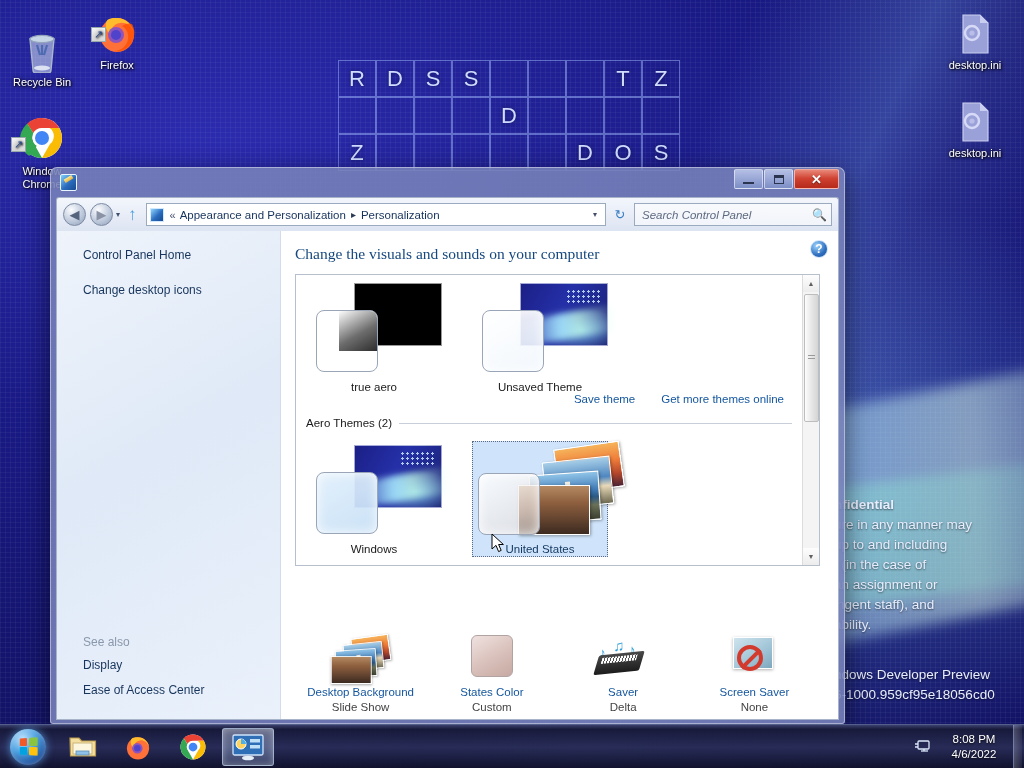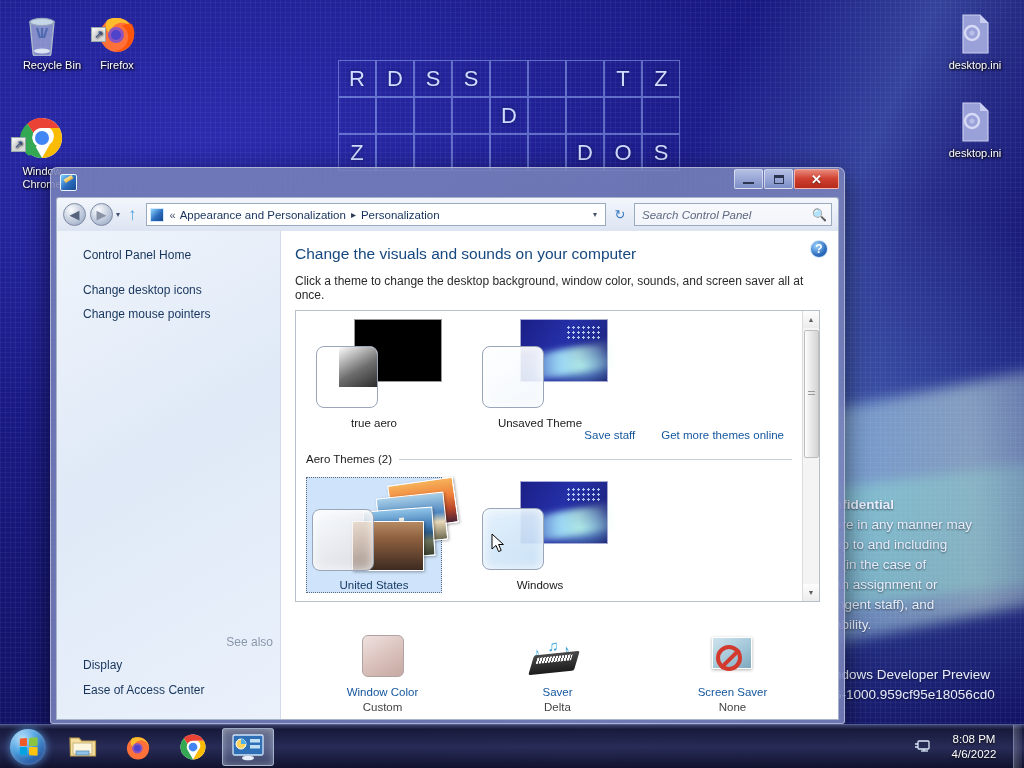--- a/index.html
+++ b/index.html
@@ -176,31 +176,31 @@
     border-right:1px solid #d3dcea;
     padding: 14px 0 0 26px; position:relative;
     font-size: 12px; color:#17355c;
   }
   #sidebar .item { margin-bottom: 4px; padding: 3px 0; cursor:default; }
   #sidebar .item.link { color:#17355c; }
   #sidebar .gap { height: 11px; }
   #sidebar .seealso {
     position:absolute; left:26px; bottom: 14px; width: 190px;
   }
-  #sidebar .seealso .hdr { color:#8a98ab; margin-bottom:6px;text-align:right; }
+  #sidebar .seealso .hdr { color:#8a98ab; margin-bottom:6px; }
   #sidebar .seealso .item { margin-bottom:5px; }
 
   #content { flex:1; position:relative; padding: 14px 18px 0 14px; background:#fff; }
   #helpbtn {
     position:absolute; right:10px; top:9px; width:18px;height:18px;border-radius:50%;
     background: radial-gradient(circle at 35% 30%, #9fd6ff, #2f6fbf 60%, #1b4e92);
     border:1px solid #cfe6ff; color:#fff; font-size:12px; font-weight:bold;
     display:flex;align-items:center;justify-content:center;
   }
-  #c-title { font-size: 15.5px; color:#16487f; margin-bottom: 11px; }
+  #c-title { font-size: 15.5px; color:#16487f; margin-bottom: 11px; font-family: Liberation Serif, serif; }
   #c-sub { font-size: 12px; color:#2a2a2a; margin-bottom: 8px; }
 
   
   #themebox {
     position:relative; height: 292px; border:1px solid #b6bfcc; background:#fff;
     display:flex; overflow:hidden;
   }
   #themelist { flex:1; padding: 4px 0 0 10px; overflow:hidden; position:relative; }
   .themerow { display:flex; gap: 30px; }
   .theme {
@@ -437,21 +437,21 @@
     <div>up to and including</div>
     <div>t (in the case of</div>
     <div>an assignment or</div>
     <div>ingent staff), and</div>
     <div>ability.</div>
     <div class="sp"></div>
     <div>ndows Developer Preview</div>
     <div>6-1000.959cf95e18056cd0</div>
   </div>
 
-  <div class="dicon" style="left:3px;top:6px;text-align:right;">
+  <div class="dicon" style="left:3px;top:23px;">
     <div class="glyph">
       <svg width="34" height="42" viewBox="0 0 34 42">
         <path d="M5 8 h24 l-3 31 a3 3 0 0 1 -3 3 h-12 a3 3 0 0 1 -3 -3 z" fill="rgba(215,228,240,.55)" stroke="#aab8cc" stroke-width="1.4"></path>
         <ellipse cx="17" cy="8" rx="12" ry="3.6" fill="#c7d6e6" stroke="#93a5bb" stroke-width="1.2"></ellipse>
         <ellipse cx="17" cy="37" rx="8" ry="2.6" fill="#eaf1f8" opacity=".85"></ellipse>
         <path d="M12 14 l3 10 M17 14 l0 10 M22 14 l-3 10" stroke="#3b5fa8" stroke-width="2.2" fill="none" opacity=".75"></path>
       </svg>
     </div>
     <div>Recycle Bin</div>
   </div>
@@ -546,33 +546,31 @@
       <span class="mag">🔍</span>
     </div>
   </div>
 
   <div id="wbody">
 
     <div id="sidebar">
       <div class="item link">Control Panel Home</div>
       <div class="gap"></div>
       <div class="item link">Change desktop icons</div>
-      <div class="item link">Change mouse pointers</div>
 
       <div class="seealso">
         <div class="hdr">See also</div>
         <div class="item link">Display</div>
         <div class="item link">Ease of Access Center</div>
       </div>
     </div>
 
     <div id="content">
       <div id="helpbtn">?</div>
       <div id="c-title">Change the visuals and sounds on your computer</div>
-      <div id="c-sub">Click a theme to change the desktop background, window color, sounds, and screen saver all at once.</div>
 
       <div id="themebox">
         <div id="themelist">
 
           <div class="themerow">
             <div class="theme">
               <div class="thumb">
                 <div class="pic black"></div>
                 <div class="grad-glass">
                     <i></i>
@@ -586,76 +584,90 @@
                 <div class="pic win7">
                     <span class="dots"></span>
                   </div>
                 <div class="glass"></div>
               </div>
               <div class="tname">Unsaved Theme</div>
             </div>
           </div>
 
           <div id="linkrow">
-            <span>Save staff</span>
+            <span>Save theme</span>
             <span>Get more themes online</span>
           </div>
 
           <div class="grouphdr">
             <span>Aero Themes (2)</span>
             <span class="rule"></span>
           </div>
 
           <div class="themerow" style="position:absolute;left:10px;top:166px">
+            <div class="theme">
+              <div class="thumb">
+                <div class="pic win7">
+                    <span class="dots"></span>
+                  </div>
+                <div class="glass" style="background:linear-gradient(150deg,rgba(226,240,252,.95),rgba(196,222,245,.9))"></div>
+              </div>
+              <div class="tname">Windows</div>
+            </div>
+
             <div class="theme selected">
               <div class="thumb">
                 <div class="stack">
                   <div class="ph p1"></div>
                   <div class="ph p2"></div>
                   <div class="ph p3">
                       <span class="lh"></span>
                     </div>
                   <div class="ph p4"></div>
                 </div>
                 <div class="glass" style="left:2px;top:28px;background:linear-gradient(150deg,rgba(255,255,255,.85),rgba(225,215,210,.6))"></div>
               </div>
               <div class="tname" style="color:#12365f">United States</div>
             </div>
-
-            <div class="theme">
-              <div class="thumb">
-                <div class="pic win7">
-                    <span class="dots"></span>
-                  </div>
-                <div class="glass" style="background:linear-gradient(150deg,rgba(226,240,252,.95),rgba(196,222,245,.9))"></div>
-              </div>
-              <div class="tname">Windows</div>
-            </div>
           </div>
 
         </div>
 
         <div id="vscroll">
           <div class="arrow">▲</div>
           <div class="track">
             <div class="thumbbar">
                 <span class="grip"></span>
               </div>
           </div>
           <div class="arrow">▼</div>
         </div>
       </div>
 
       <div id="bottomrow">
+        <div class="bset">
+          <div class="bicon">
+            <div class="stack" style="position:relative;left:0;top:0;width:74px;height:48px;transform:scale(.82)">
+              <div class="ph p1" style="left:26px;top:0;width:46px;height:32px"></div>
+              <div class="ph p2" style="left:16px;top:8px;width:48px;height:33px"></div>
+              <div class="ph p3" style="left:6px;top:16px;width:50px;height:34px">
+                  <span class="lh" style="height:12px"></span>
+                </div>
+              <div class="ph p4" style="left:0px;top:24px;width:50px;height:34px"></div>
+            </div>
+          </div>
+          <div class="blabel">Desktop Background</div>
+          <div class="bval">Slide Show</div>
+        </div>
 
         <div class="bset">
           <div class="bicon">
               <div class="swatch"></div>
             </div>
-          <div class="blabel">Window Color</div>
+          <div class="blabel">States Color</div>
           <div class="bval">Custom</div>
         </div>
 
         <div class="bset">
           <div class="bicon">
             <div class="kbd">
               <span class="note n1">♪</span>
               <span class="note n2">♫</span>
               <span class="note n3">♪</span>
               <span class="board"></span>

